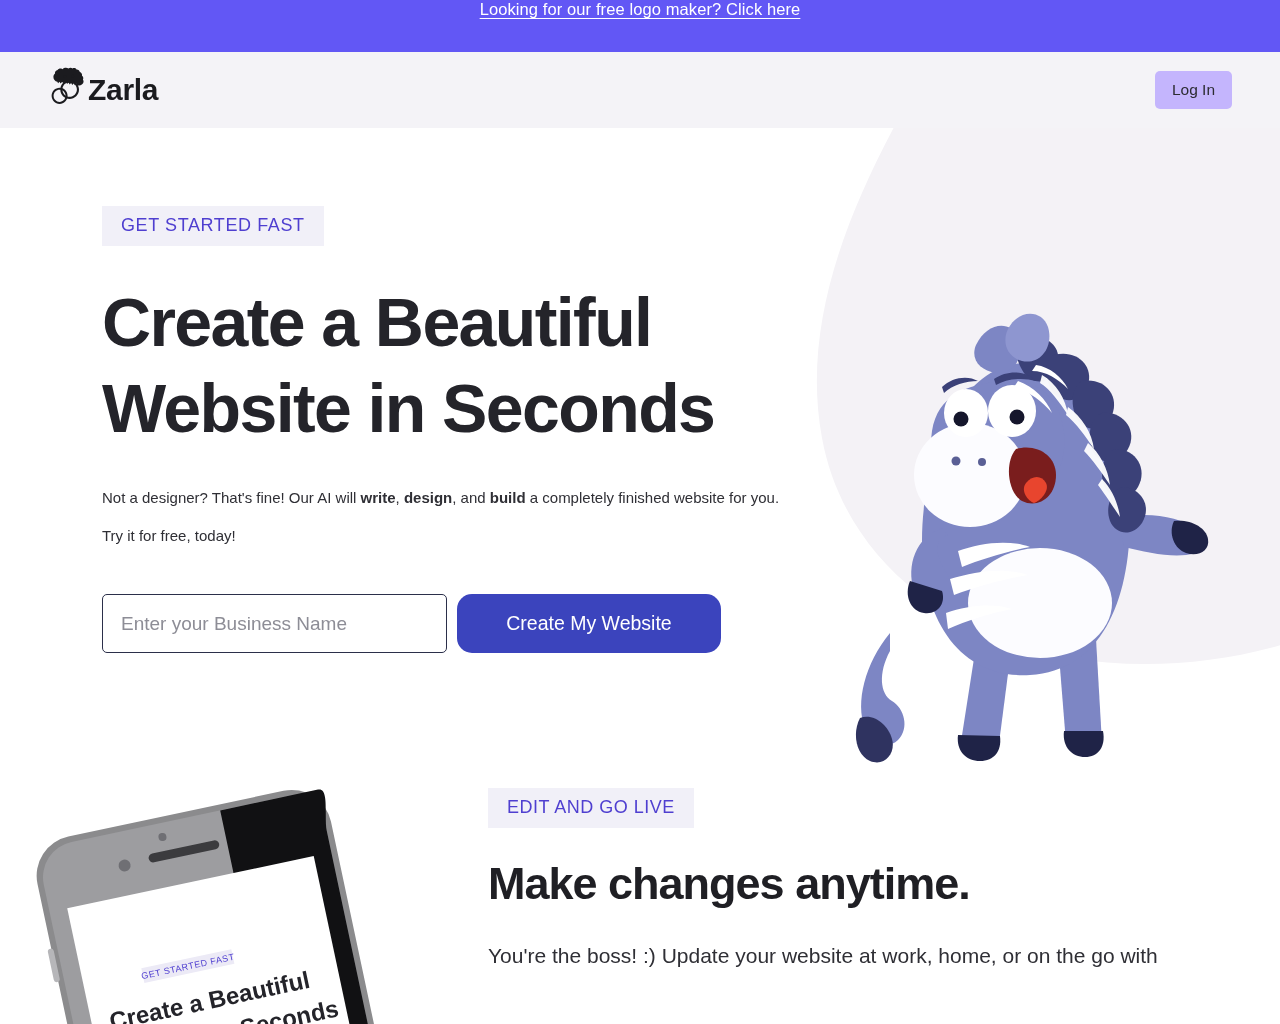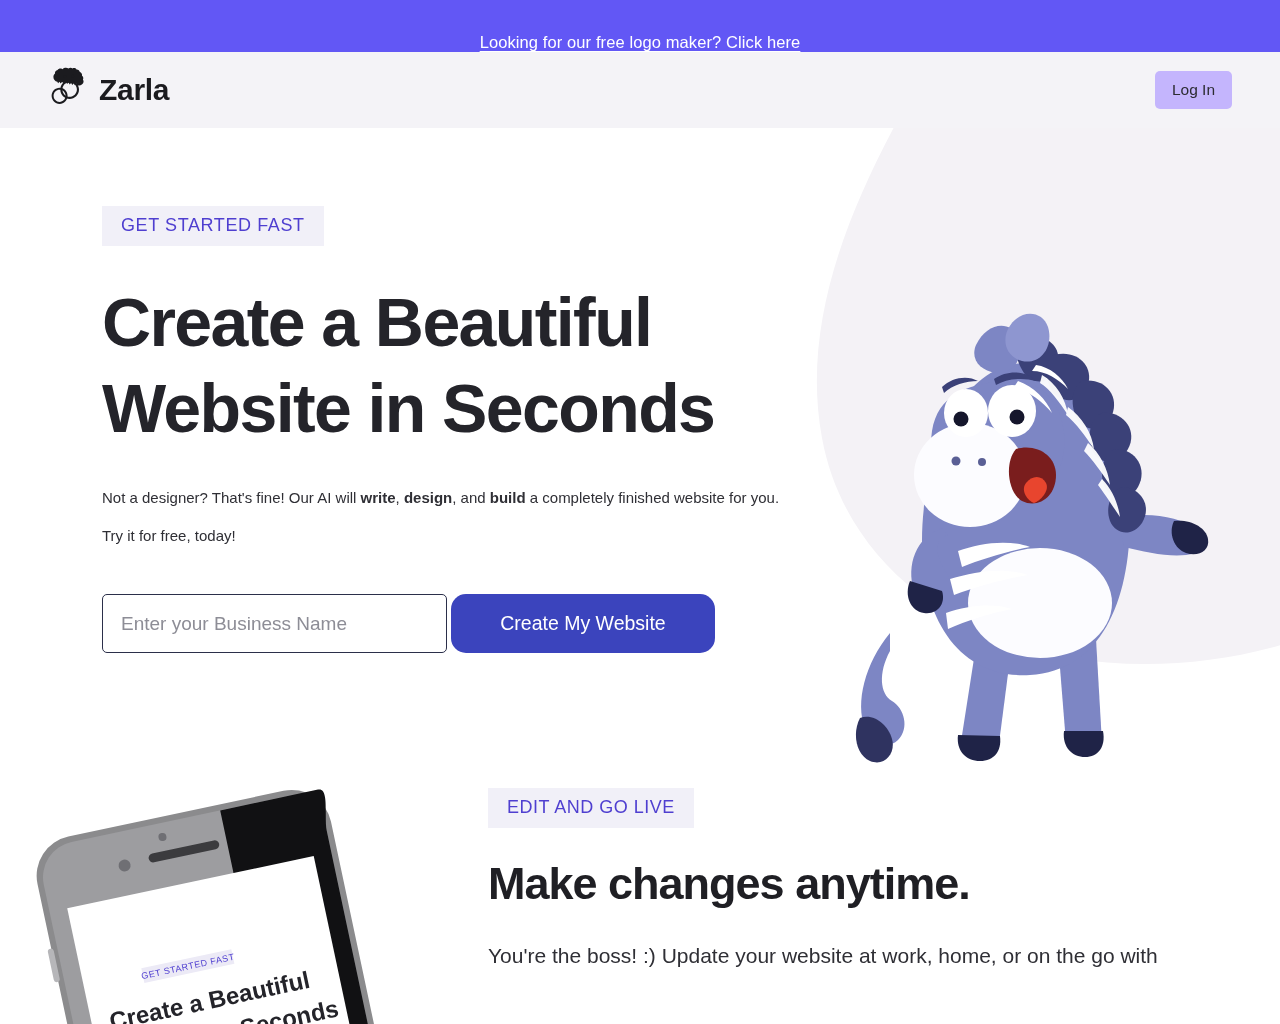--- a/index.html
+++ b/index.html
@@ -12,21 +12,21 @@
     font-family: "Liberation Sans", sans-serif;
     -webkit-font-smoothing: antialiased;
   }
 
   
   .promo-banner {
     width: 1280px;
     height: 52px;
     background: #6257f5;
     display: flex;
-    align-items: flex-end;
+    align-items: flex-start;
     justify-content: center;
   }
   .promo-link {
     color: #ffffff;
     font-size: 16.5px;
     letter-spacing: 0.1px;
     text-decoration: underline;
     text-underline-offset: 3px;
     cursor: pointer;
   }
@@ -38,21 +38,20 @@
     background: #f4f3f7;
     display: flex;
     align-items: center;
     justify-content: space-between;
     padding: 0 48px 0 48px;
     position: relative;
   }
   .brand {
     display: flex;
     align-items: center;
-    gap: 11px;
   }
   .brand-mark { width: 40px; height: 46px; display: block; }
   .brand-name {
     font-size: 30px;
     font-weight: 700;
     color: #1b1b1f;
     letter-spacing: -0.3px;
   }
   .login-button {
     background: #c4b5fd;
@@ -111,21 +110,21 @@
     font-size: 15px;
     line-height: 38px;
     color: #2f2f35;
     max-width: 700px;
   }
   .hero-sub b { font-weight: 700; }
   .hero-form {
     margin-top: 39px;
     display: flex;
     align-items: flex-start;
-    gap: 4px;
+    gap: 10px;
   }
   .biz-input {
     width: 345px;
     height: 59px;
     border: 1px solid #2b2f4a;
     border-radius: 5px;
     background: #ffffff;
     padding: 0 18px;
     font-size: 19px;
     color: #2f2f35;

